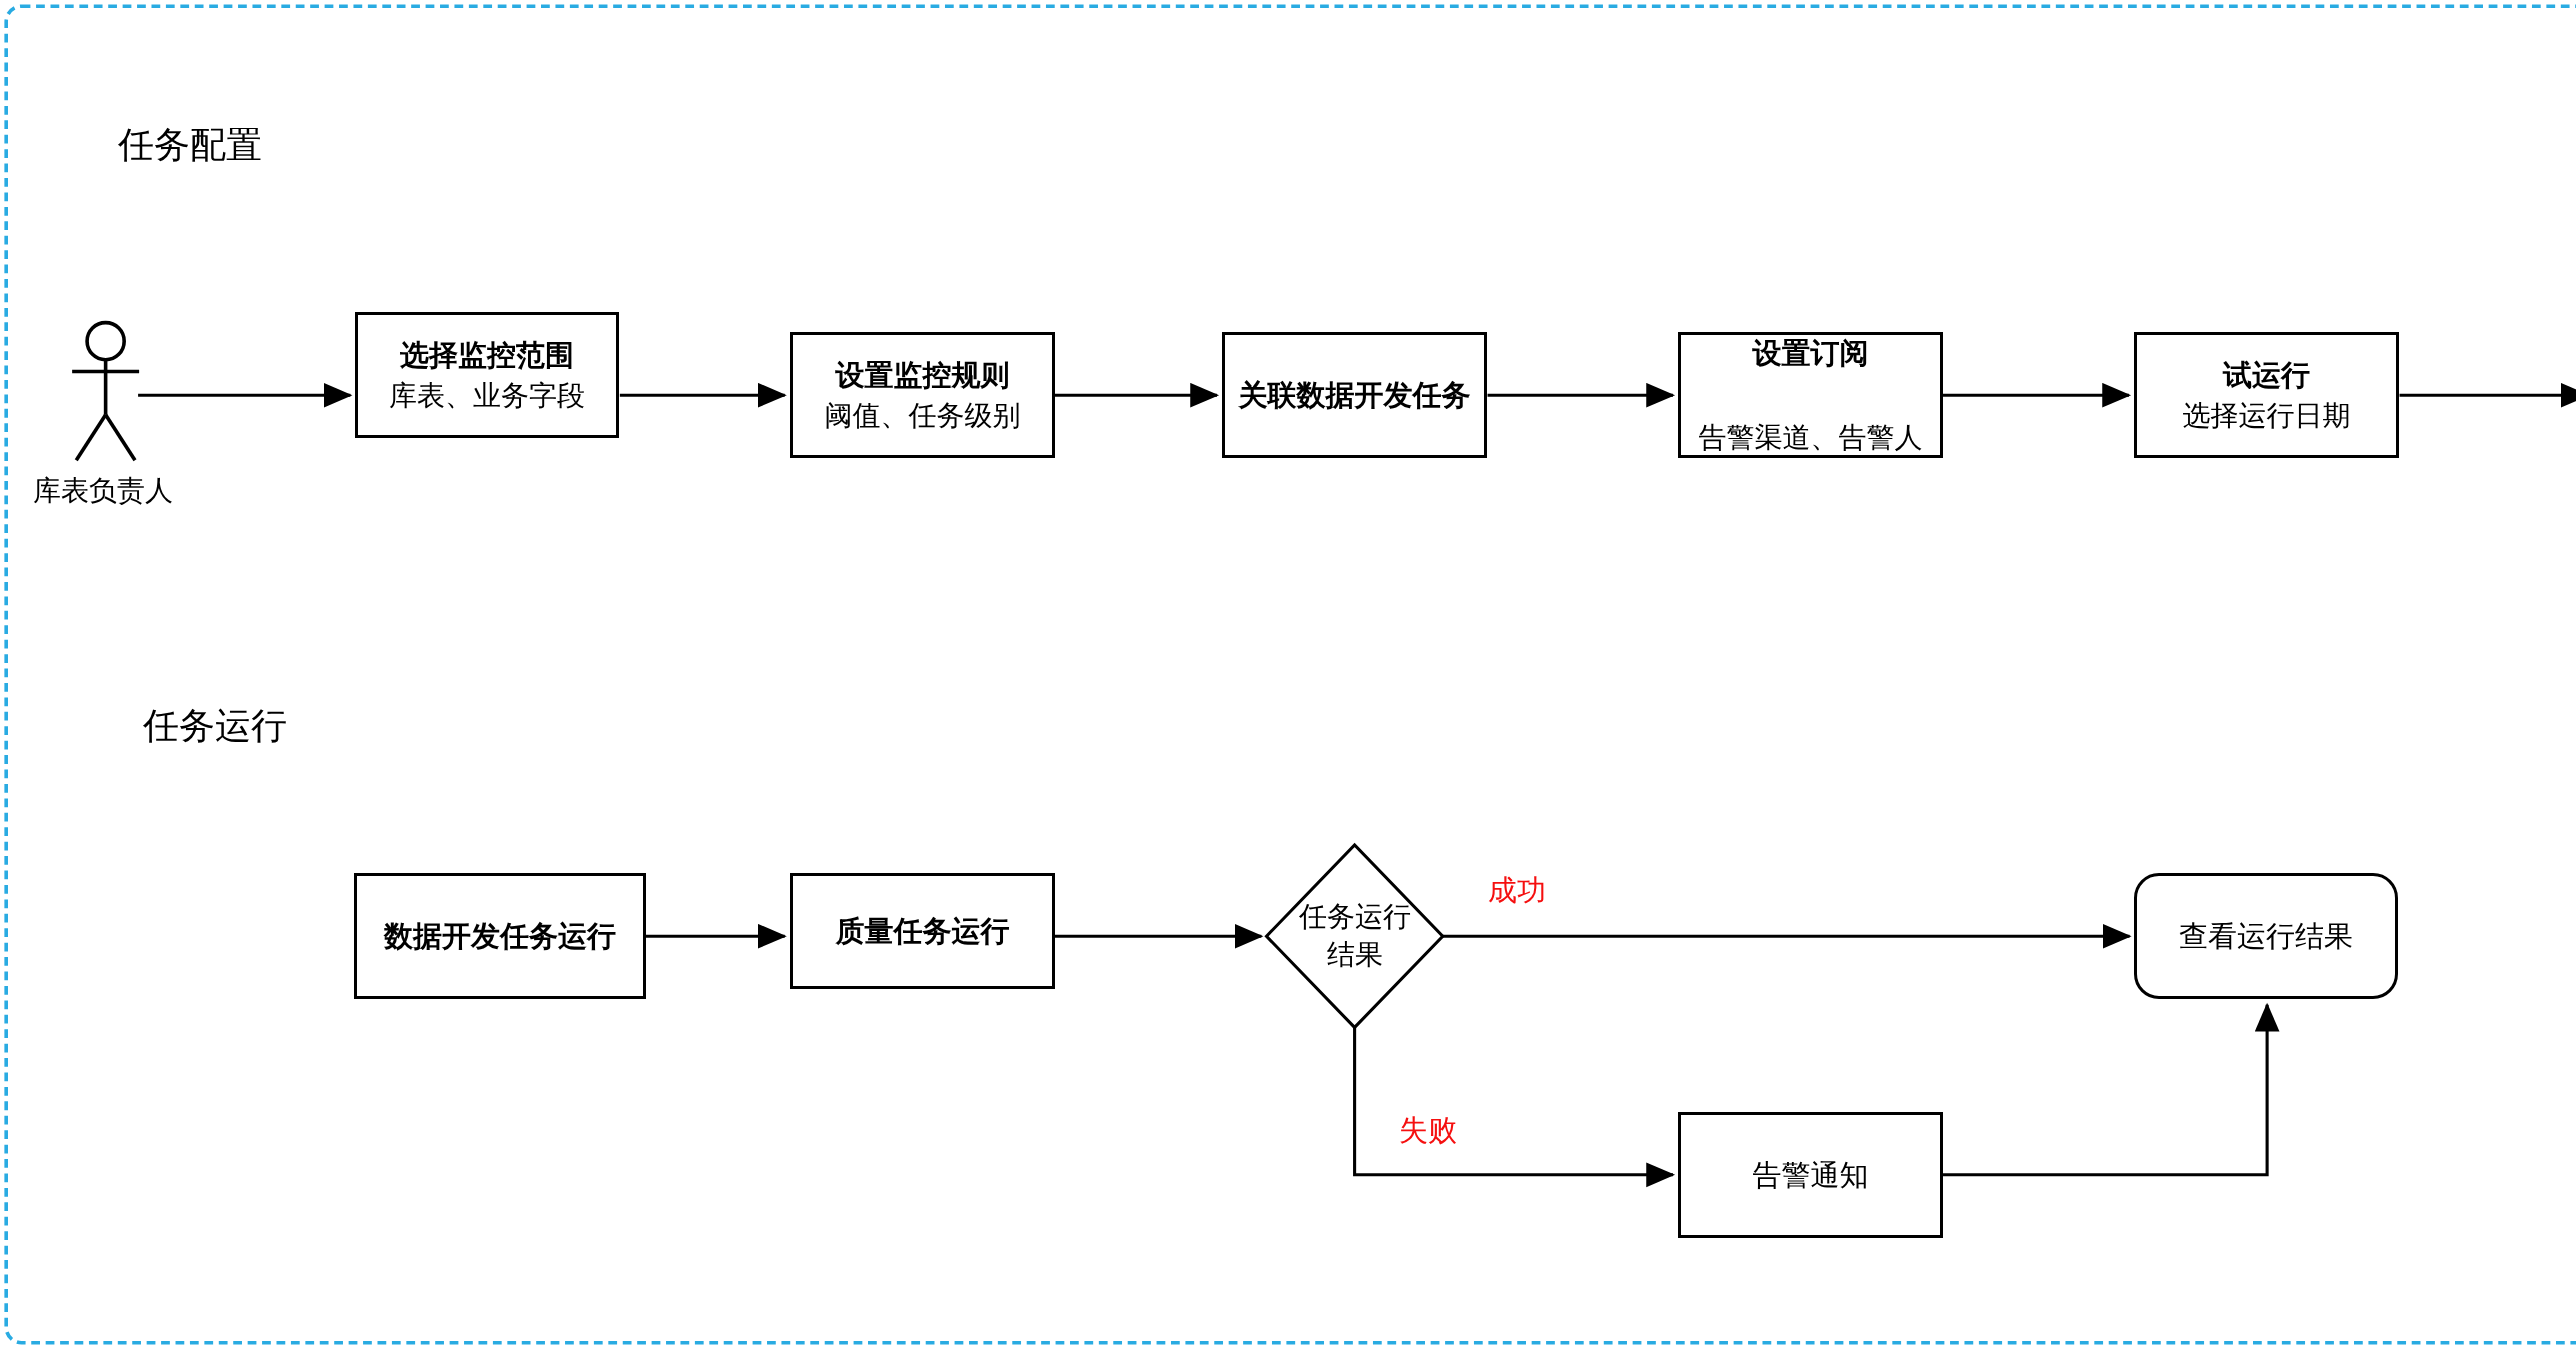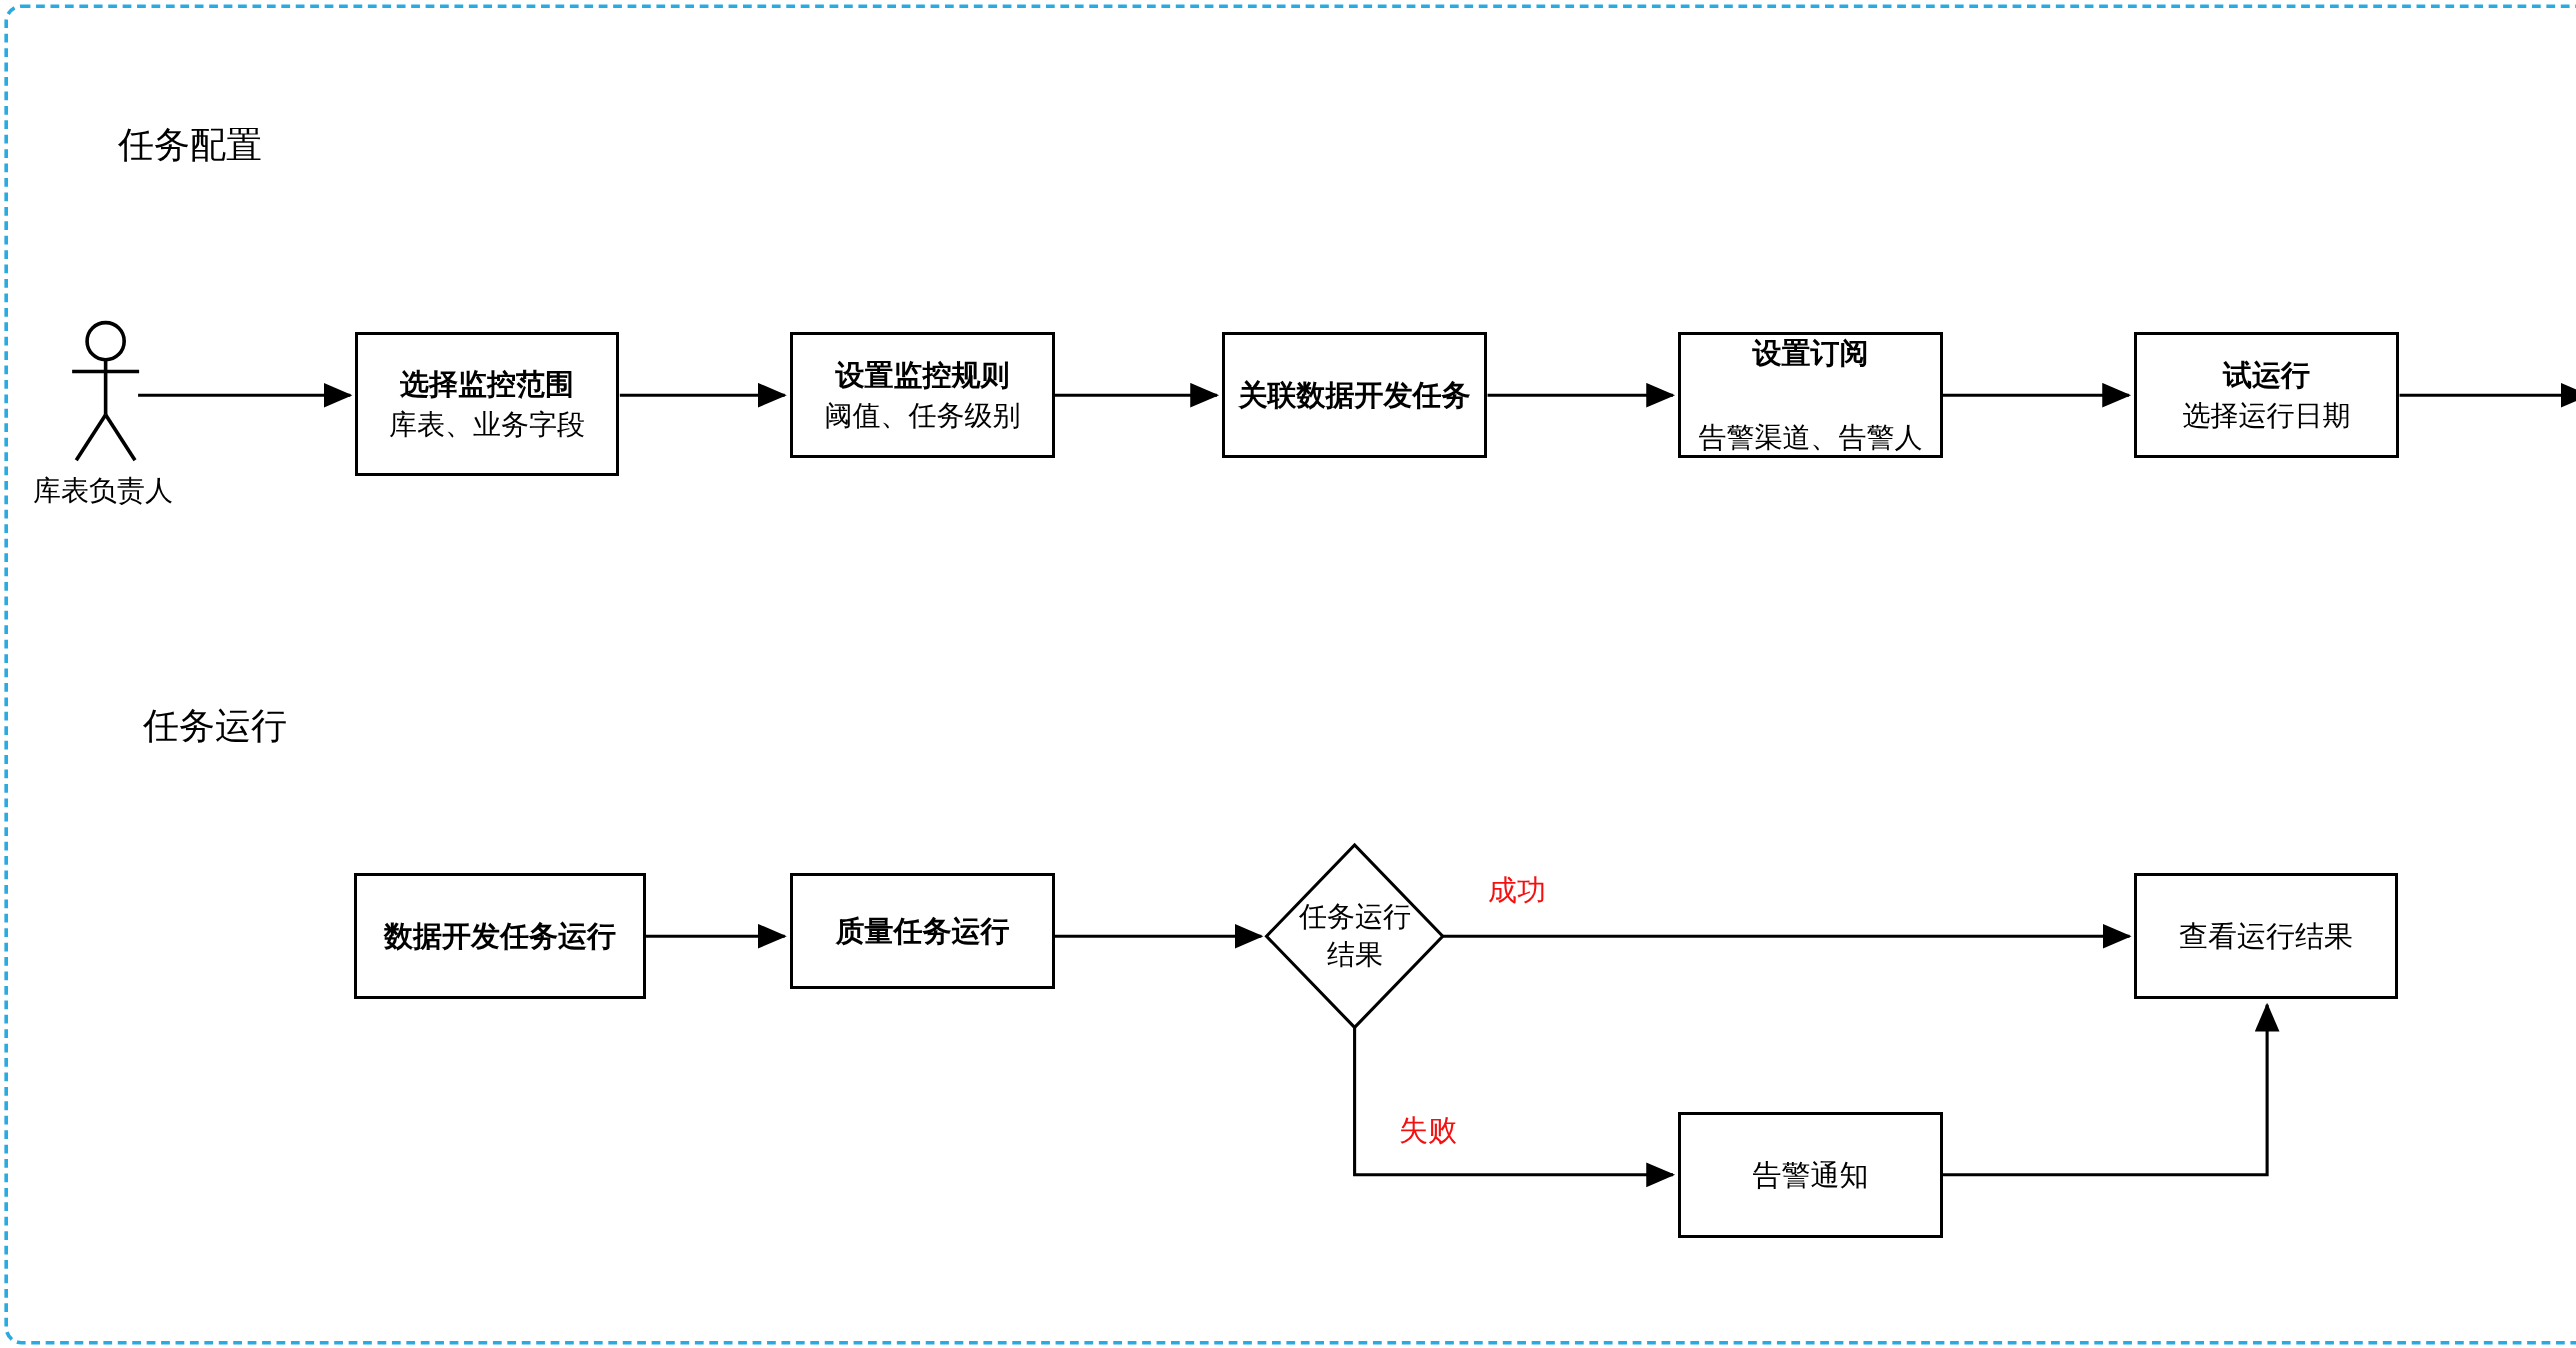--- a/index.html
+++ b/index.html
@@ -112,21 +112,21 @@
     </g>
 
     <polygon points="2458,1817 2629,1640 2800,1817 2629,1994" fill="#ffffff" stroke="#000000" stroke-width="6"></polygon>
   </svg>
 
   <div class="abs section-title" style="left:118px; top:121px;">任务配置</div>
   <div class="abs section-title" style="left:143px; top:702px;">任务运行</div>
 
   <div class="actor-label" style="left:33px; top:472px;">库表负责人</div>
 
-  <div class="node" style="left:355px; top:332px; width:264px; height:144px;">
+  <div class="node" style="left:355px; top:312px; width:264px; height:126px;">
     <span class="line1">选择监控范围</span>
     <span class="line2">库表、业务字段</span>
   </div>
 
   <div class="node" style="left:790px; top:332px; width:265px; height:126px;">
     <span class="line1">设置监控规则</span>
     <span class="line2">阈值、任务级别</span>
   </div>
 
   <div class="node" style="left:1222px; top:332px; width:265px; height:126px;">
@@ -153,21 +153,21 @@
 
   <div class="diamond-label" style="left:1267px; top:845px; width:176px; height:182px;">
     <span>任务运行</span>
     <span>结果</span>
   </div>
 
   <div class="edge-label" style="left:1488px; top:871px;">成功</div>
 
   <div class="edge-label" style="left:1399px; top:1111px;">失败</div>
 
-  <div class="node" style="left:2134px; top:873px; width:264px; height:126px;">
+  <div class="node" style="left:2134px; top:873px; width:264px; height:126px;border-radius:25px;">
     <span class="line1 regular">查看运行结果</span>
   </div>
 
   <div class="node" style="left:1678px; top:1112px; width:265px; height:126px;">
     <span class="line1 regular">告警通知</span>
   </div>
 
 </div>
 
 

